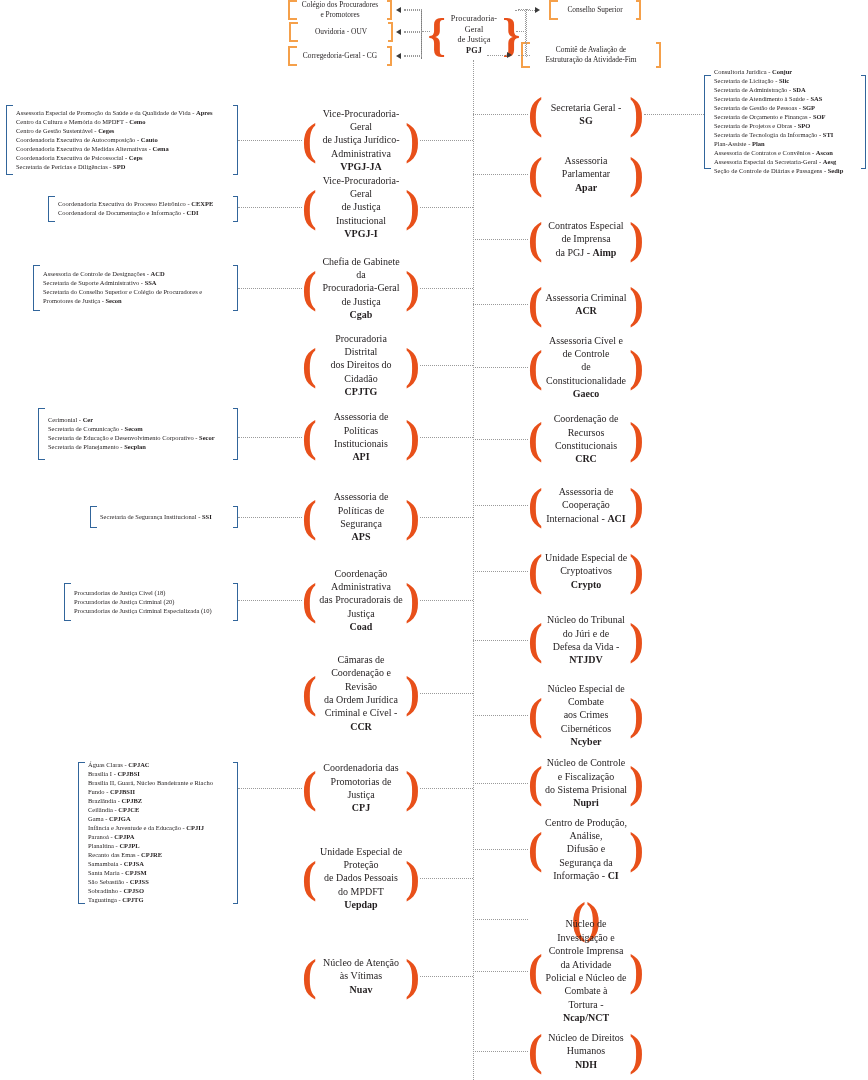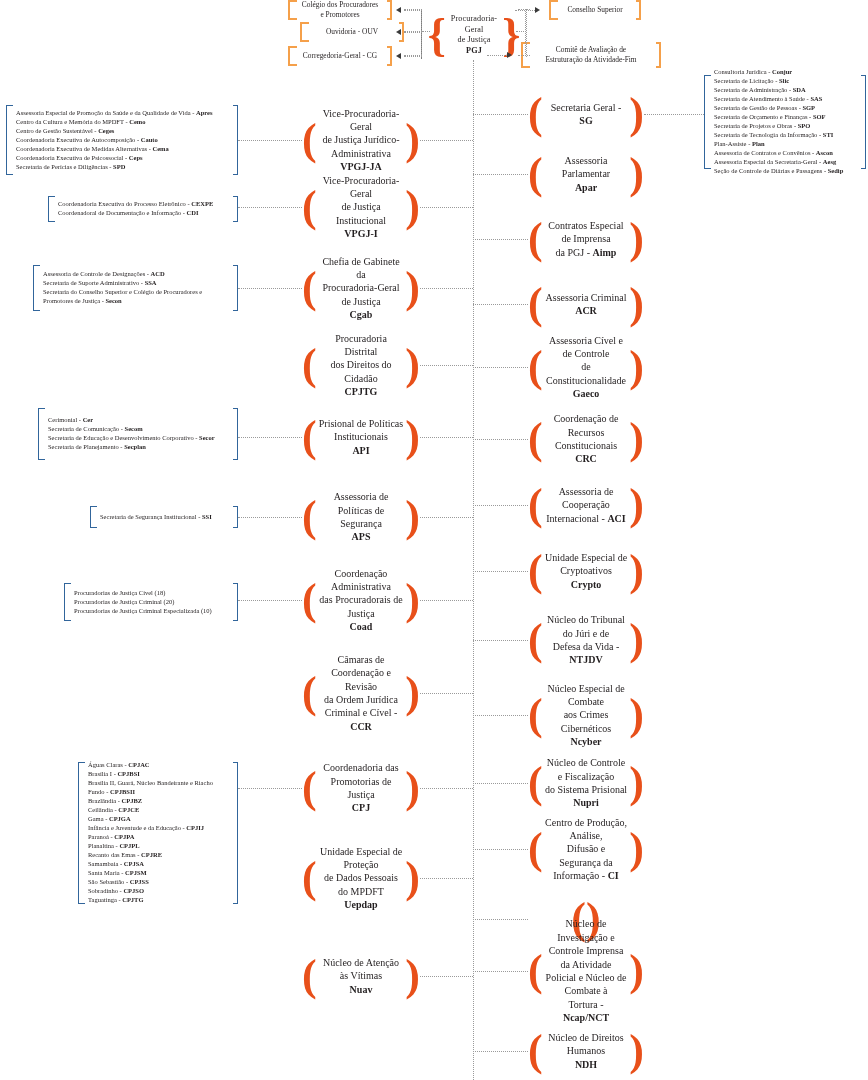--- a/index.html
+++ b/index.html
@@ -100,21 +100,21 @@
     <div class="obrk" style="left: 288px; top: 0px; width: 104px; height: 20px;">
       <div class="bi" style="left: 7px; top: -3px; width: 90px; height: 5px;"></div>
       <div class="bi" style="left: 7px; bottom: -3px; width: 90px; height: 5px;"></div>
       <div class="txt">
         <div>Colégio dos Procuradores</div>
         <div>e Promotores</div>
       </div>
     </div>
     <div class="arrow left" style="left: 396px; top: 7px;"></div>
     <div class="dotline" style="left: 404px; top: 10px; width: 18px;"></div>
-    <div class="obrk" style="left: 300px; top: 22px; width: 104px; height: 20px;">
+    <div class="obrk" style="left: 289px; top: 22px; width: 104px; height: 20px;">
       <div class="bi" style="left: 7px; top: -3px; width: 90px; height: 5px;"></div>
       <div class="bi" style="left: 7px; bottom: -3px; width: 90px; height: 5px;"></div>
       <div class="txt">
         <div>Ouvidoria - OUV</div>
       </div>
     </div>
     <div class="arrow left" style="left: 396px; top: 29px;"></div>
     <div class="dotline" style="left: 404px; top: 32px; width: 18px;"></div>
     <div class="obrk" style="left: 288px; top: 46px; width: 104px; height: 20px;">
       <div class="bi" style="left: 7px; top: -3px; width: 90px; height: 5px;"></div>
@@ -225,21 +225,21 @@
         <div>Procuradoria Distrital</div>
         <div>dos Direitos do Cidadão</div>
         <div><b>CPJTG</b></div>
       </div>
       <span class="par" style="font-size: 44px;">)</span>
     </div>
     <div class="dotline" style="left: 420px; top: 365px; width: 53px;"></div>
     <div class="node paren-node" style="left: 302px; top: 410px; width: 118px; height: 54px;">
       <span class="par" style="font-size: 44px;">(</span>
       <div class="txt">
-        <div>Prisional de Políticas</div>
+        <div>Assessoria de Políticas</div>
         <div>Institucionais</div>
         <div><b>API</b></div>
       </div>
       <span class="par" style="font-size: 44px;">)</span>
     </div>
     <div class="dotline" style="left: 420px; top: 437px; width: 53px;"></div>
     <div class="blist" style="left: 38px; top: 408px; width: 200px; height: 52px;">
       <div class="mask" style="left: 6px; top: -2px; width: 188px; height: 4px;"></div>
       <div class="mask" style="left: 6px; bottom: -2px; width: 188px; height: 4px;"></div>
       <ul>

